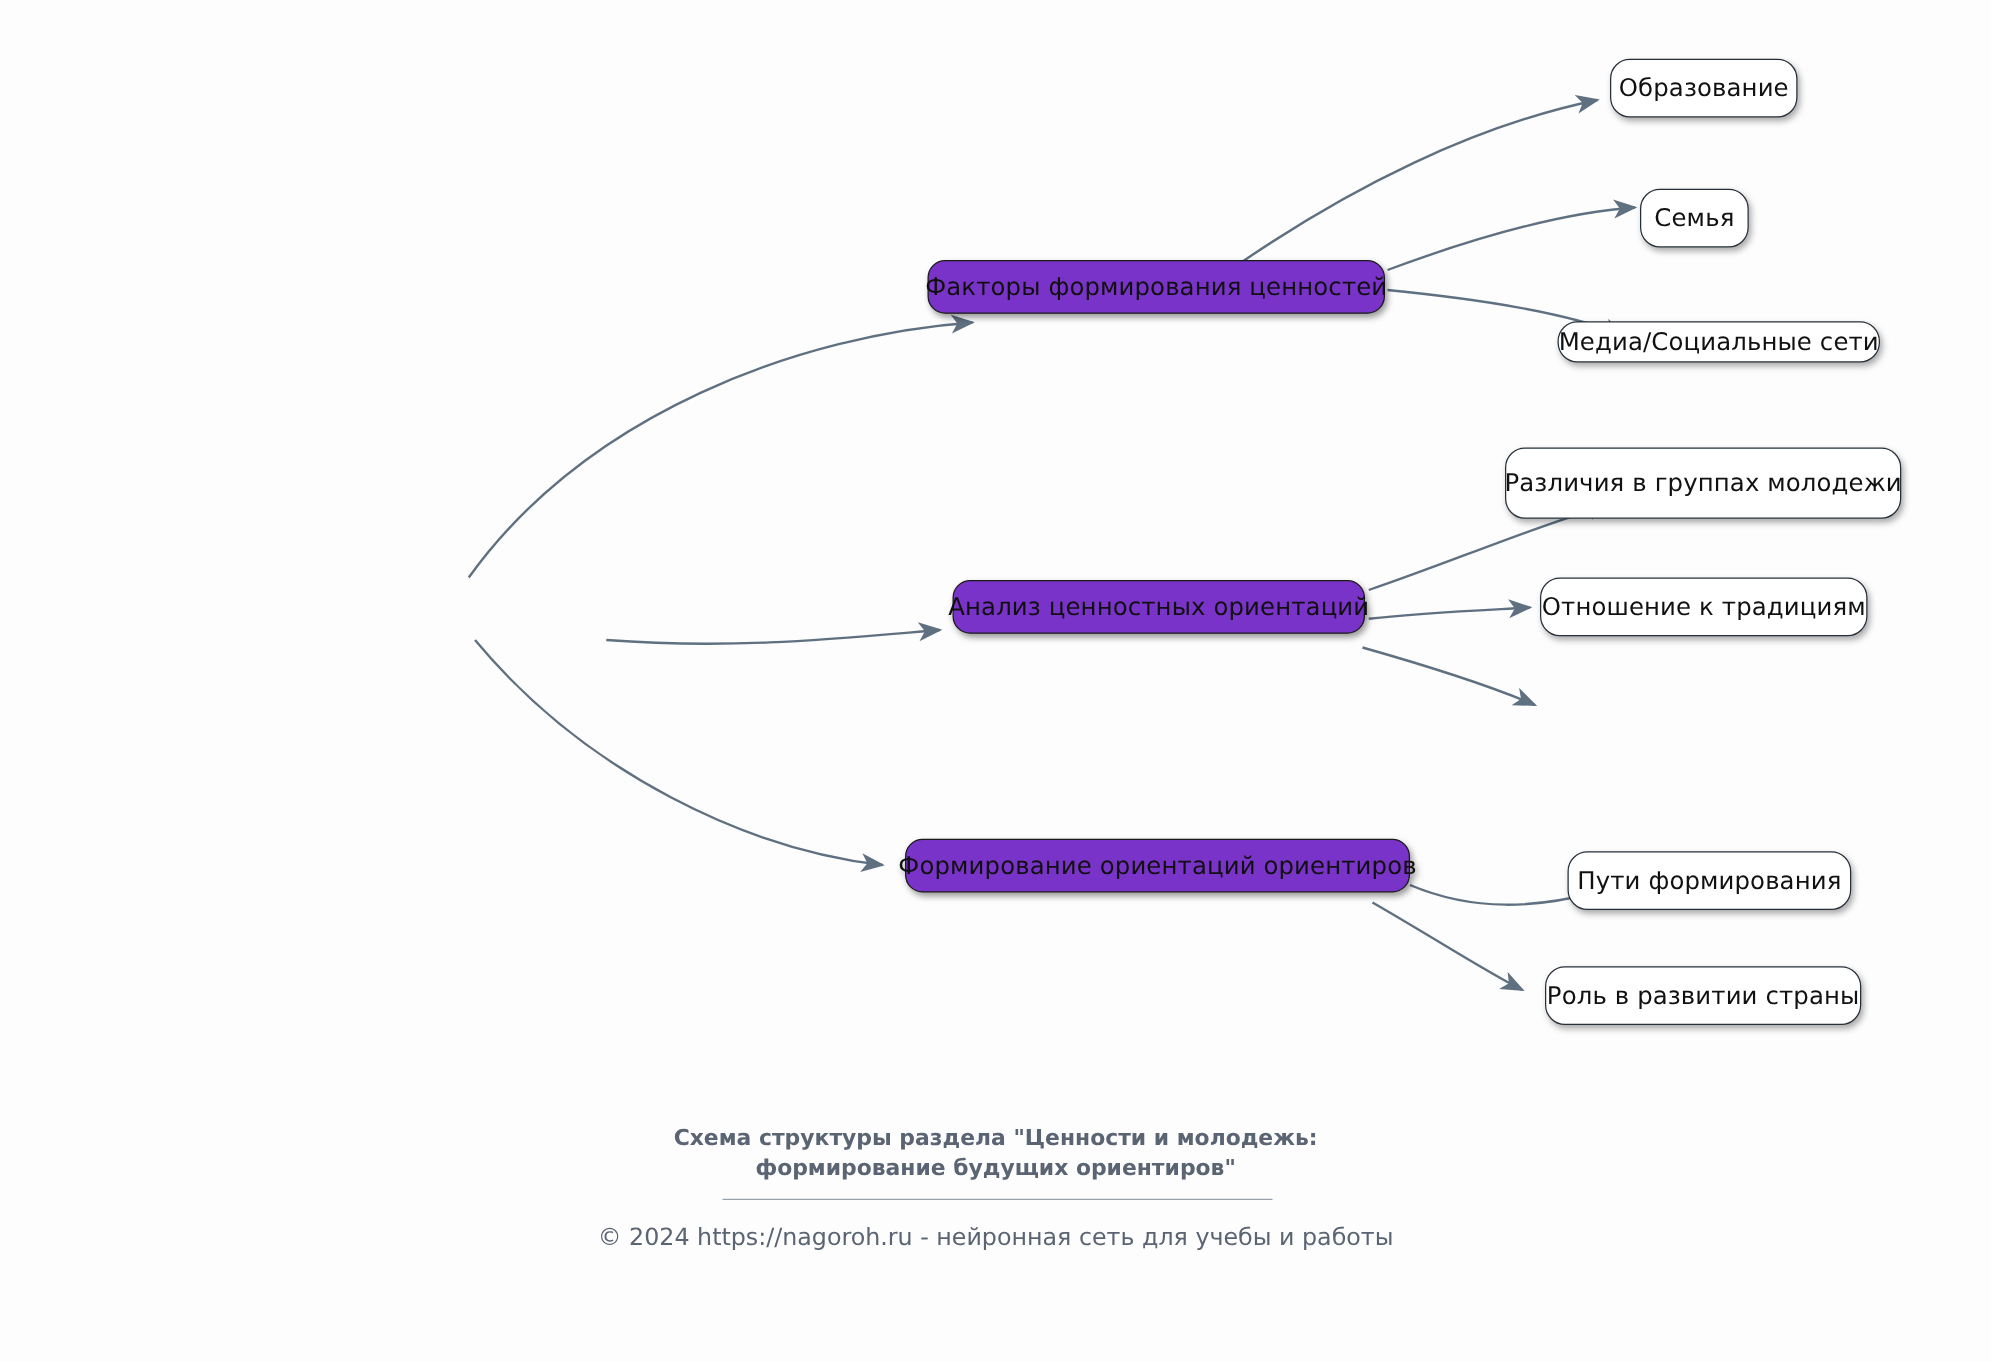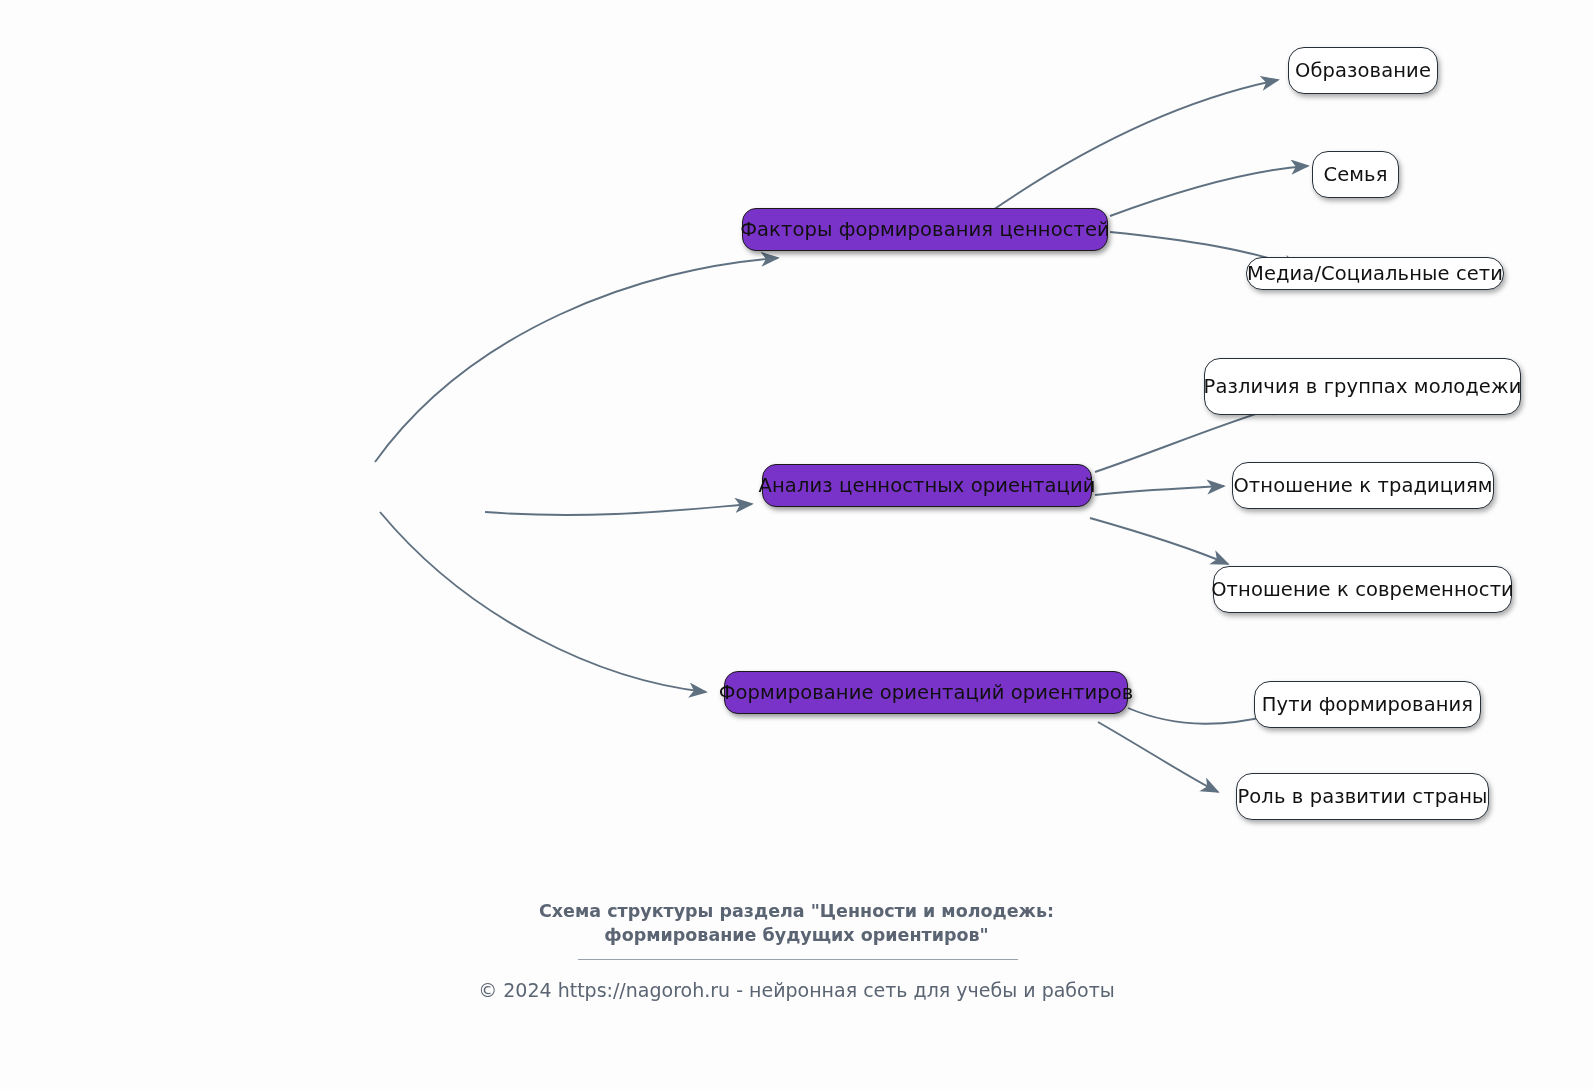--- a/index.html
+++ b/index.html
@@ -127,21 +127,20 @@
   <div class="node node-leaf" style="left:1288px; top:47px; width:150px; height:47px;">Образование</div>
 
   <div class="node node-leaf" style="left:1312px; top:151px; width:87px; height:47px;">Семья</div>
 
   <div class="node node-leaf" style="left:1234px; top:257px; width:258px; height:33px;margin-left:12px;">Медиа/Социальные сети</div>
 
   <div class="node node-leaf" style="left:1204px; top:358px; width:317px; height:57px;">Различия в группах молодежи</div>
 
   <div class="node node-leaf" style="left:1232px; top:462px; width:262px; height:47px;">Отношение к традициям</div>
 
-  <div class="node node-leaf" style="left:1213px; top:566px; width:299px; height:47px;">Отношение к современности</div>
 
   <div class="node node-leaf" style="left:1254px; top:681px; width:227px; height:47px;">Пути формирования</div>
 
   <div class="node node-leaf" style="left:1236px; top:773px; width:253px; height:47px;">Роль в развитии страны</div>
 
   <div class="footer footer-title">
     <div>Схема структуры раздела "Ценности и молодежь:</div>
     <div>формирование будущих ориентиров"</div>
   </div>
 

